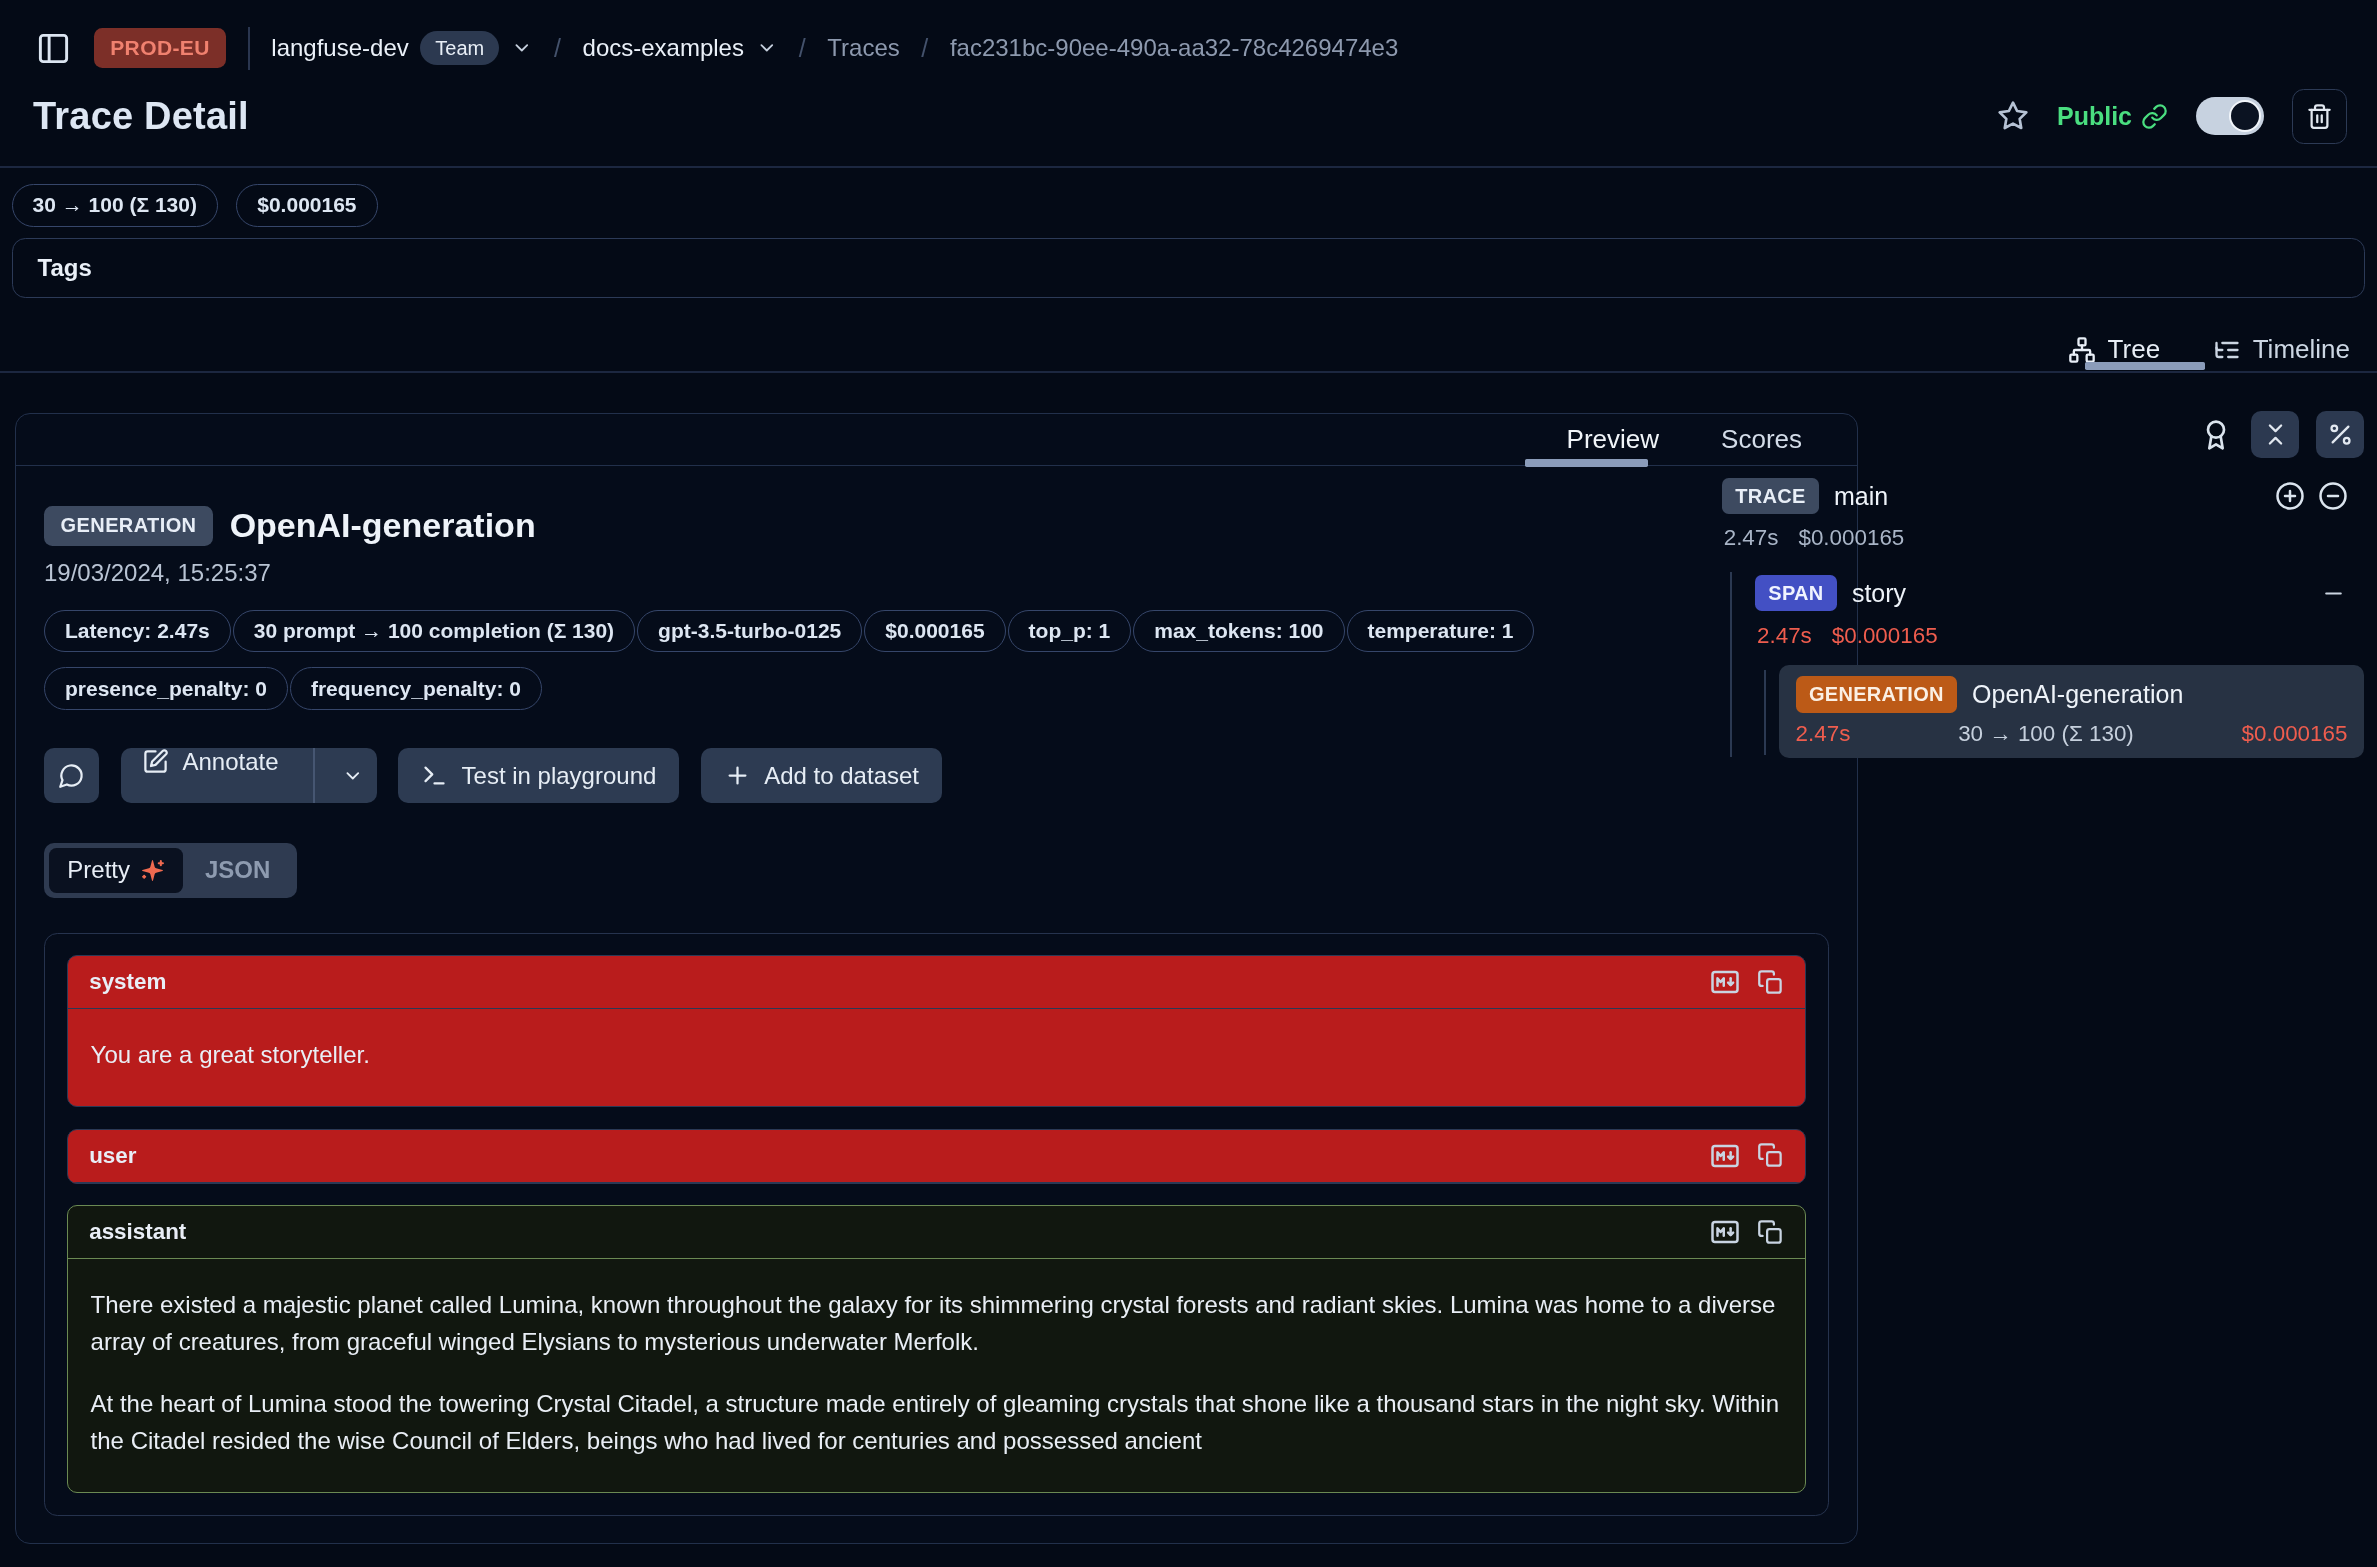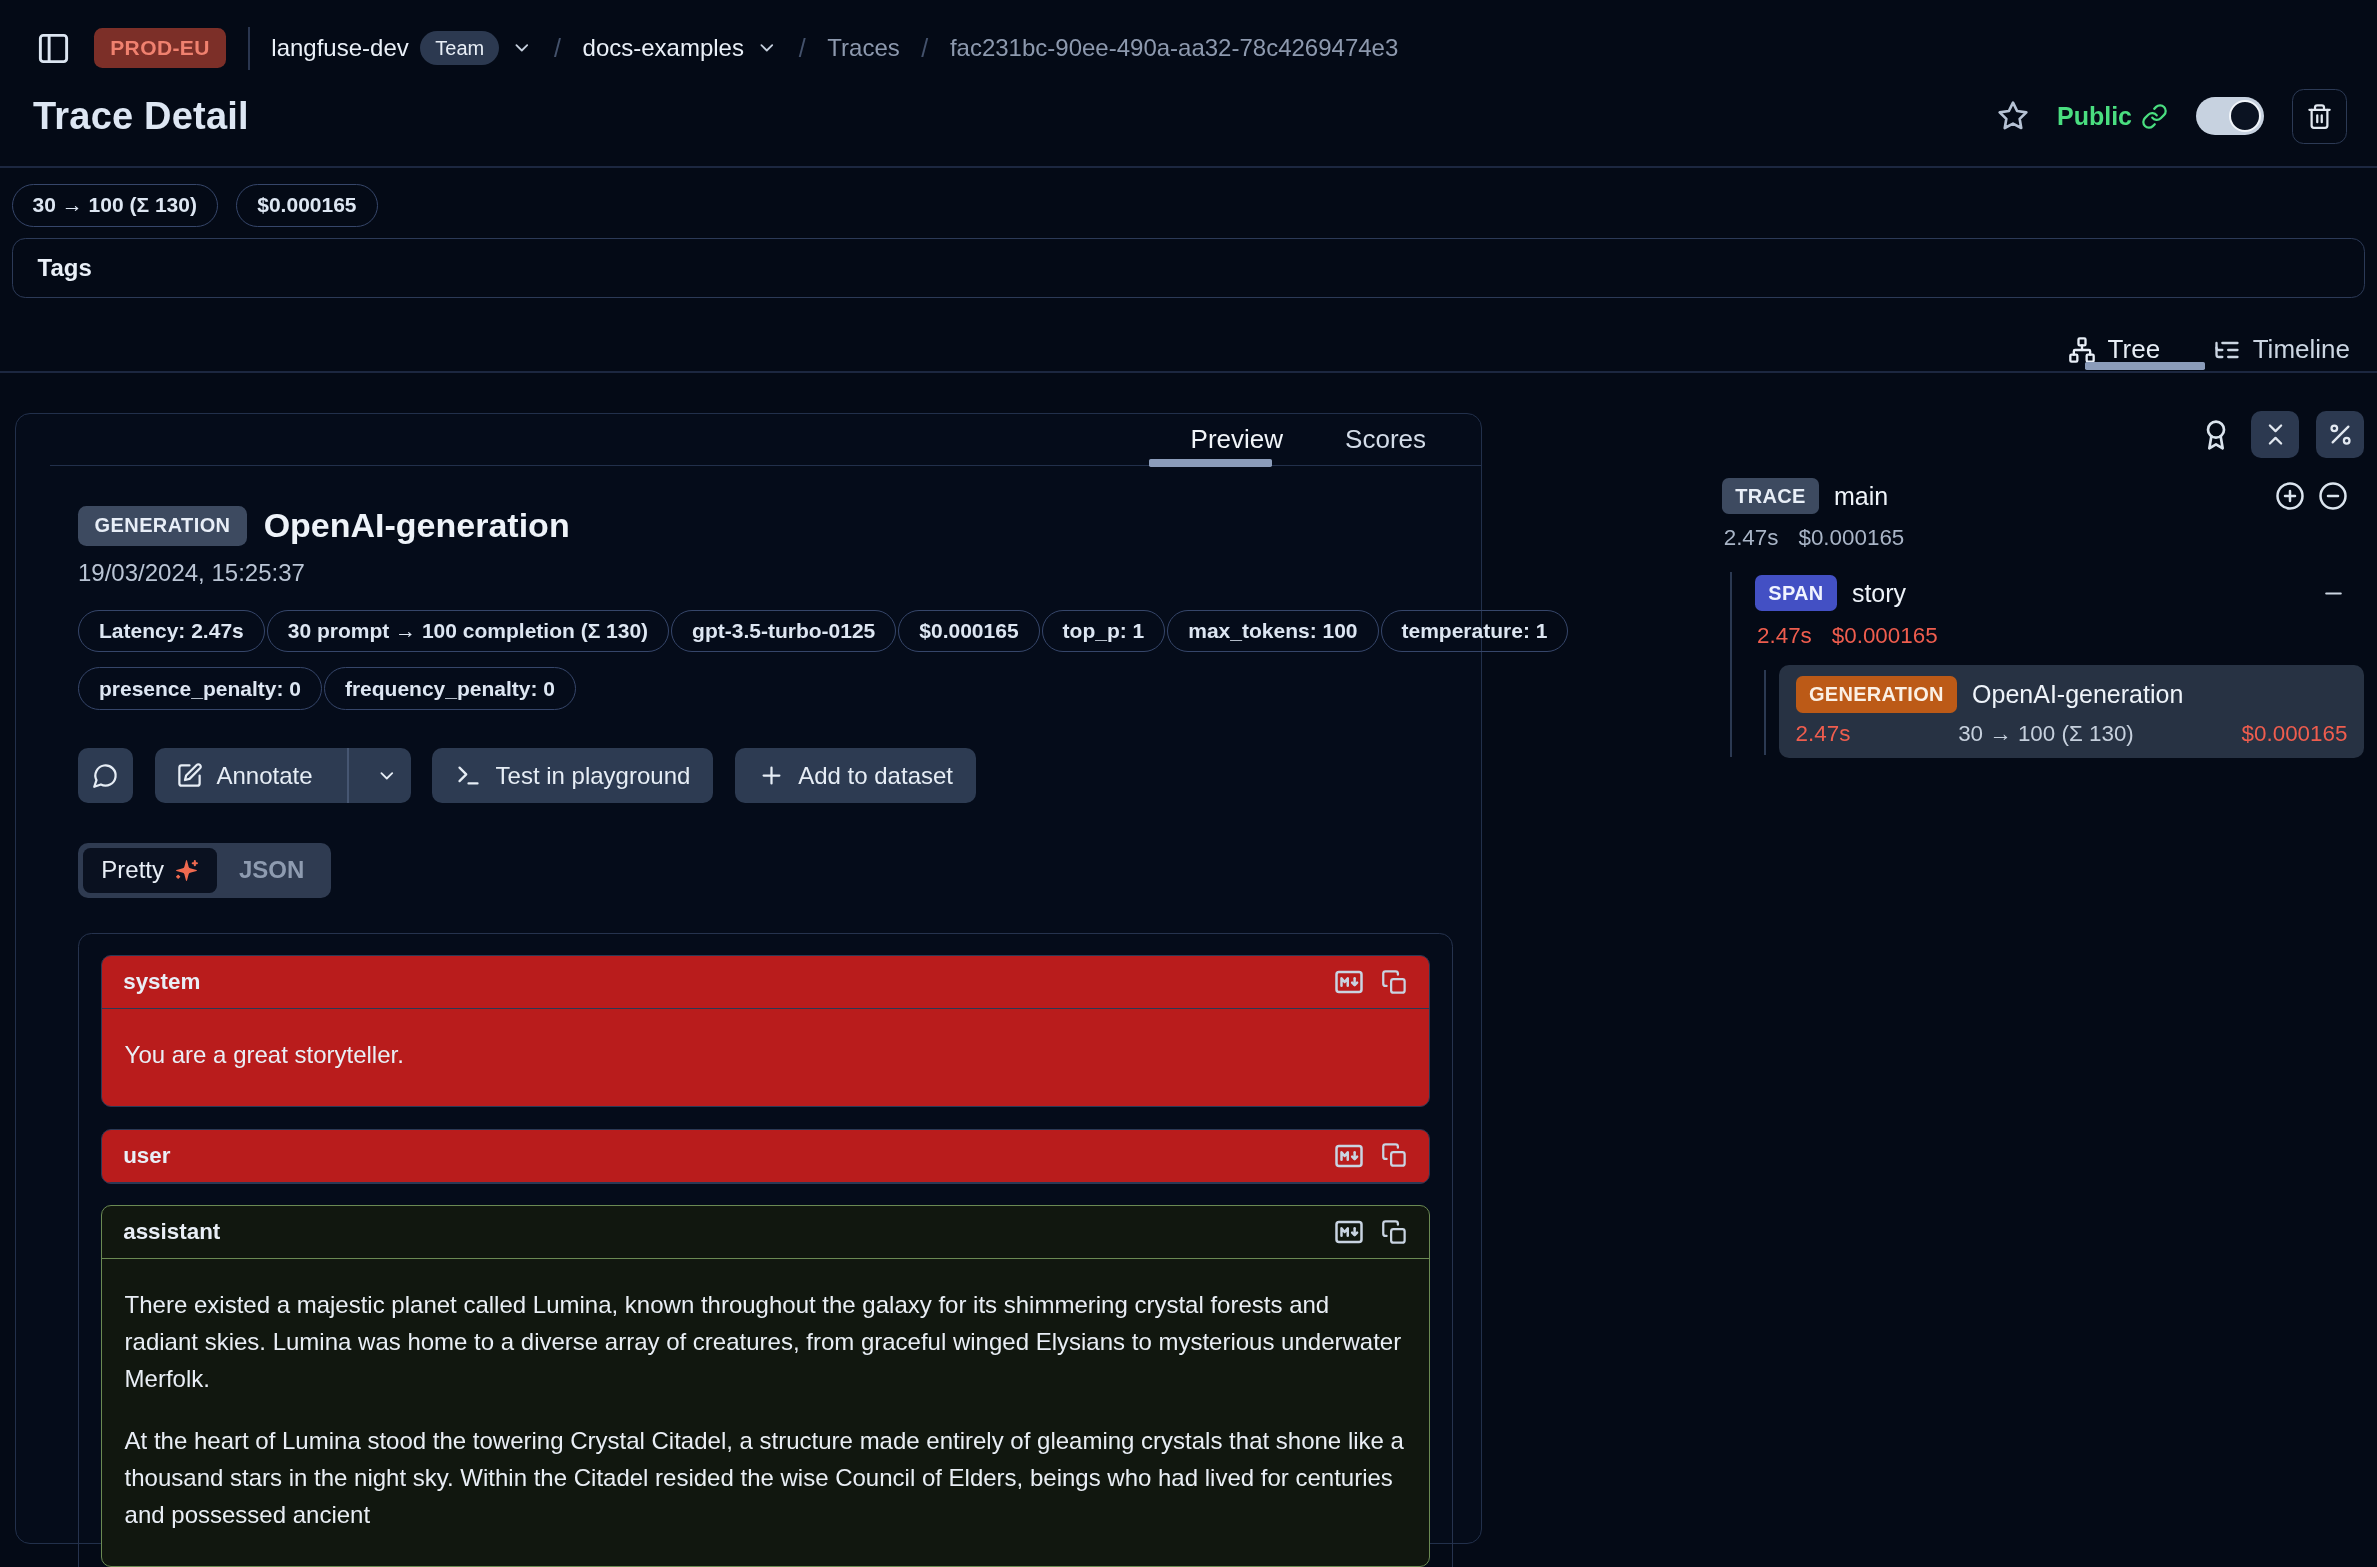--- a/index.html
+++ b/index.html
@@ -40,40 +40,40 @@
   .tags-label { font-size:24px; font-weight:700; color:#eaf0f8; }
 
   
   .view-tabs { position:absolute; top:328px; right:27px; display:flex; align-items:center; gap:53px; height:43px; }
   .view-tab { display:flex; align-items:center; gap:11.6px; font-size:26px; color:#e8eef6; }
   .view-tab.inactive { color:#ccd6e3; }
   .tab-underline { position:absolute; top:362px; left:2085px; width:120px; height:8.3px; background:#8b9cba; border-radius:1.7px; }
   .hr2 { position:absolute; top:371px; left:0; right:0; height:1.7px; background:#1c2740; }
 
   
-  .main-card { position:absolute; top:413px; left:15px; width:1467px; height:1131px; border:1.7px solid #22304b; border-radius:15px; background:#050c1a;padding-left:34px; }
+  .main-card { position:absolute; top:413px; left:15px; width:1843px; height:1131px; border:1.7px solid #22304b; border-radius:15px; background:#050c1a; }
   .card-header { position:relative; height:52px; border-bottom:1.7px solid #22304b; display:flex; align-items:center; justify-content:flex-end; gap:62px; padding-right:55px; }
   .card-tab { font-size:26px; color:#f1f5f9; font-weight:500; }
   .card-tab.inactive { color:#d3dce8; font-weight:500; }
   .preview-underline { position:absolute; bottom:-1.7px; right:209px; width:123px; height:7.5px; background:#8b9cba; border-radius:1.7px; }
   .card-body { padding:40px 28px 0 28px; }
 
   .obs-title-row { display:flex; align-items:center; gap:16.6px; }
   .type-badge { background:#3d4a60; color:#e8eef7; font-size:20px; font-weight:700; letter-spacing:0.4px; padding:8.3px 16.6px; border-radius:8.3px; }
   .obs-title { font-size:34px; font-weight:700; color:#eef3f9; }
   .obs-time { margin-top:13.3px; font-size:24px; color:#b9c4d4; }
 
   .meta-pills { margin-top:23px; display:flex; gap:2px; flex-wrap:nowrap; }
   .meta-pills.second { margin-top:15px; }
 
   .actions-row { margin-top:38px; display:flex; align-items:center; gap:21.6px; }
   .act-btn { background:#2d3b52; border-radius:10px; height:55px; display:flex; align-items:center; gap:13.3px; padding:0 23px; font-size:24px; font-weight:500; color:#e6edf5; }
   .act-btn.square { width:55px; padding:0; justify-content:center; }
   .split { padding:0; }
-  .split .main-part { display:flex; align-items:center; gap:13.3px; padding:0 21.6px; height:100%; }
+  .split .main-part { display:flex; gap:13.3px; padding:0 21.6px; height:100%; }
   .split .split-div { width:1.7px; height:100%; background:#465672; }
   .split .chev-part { padding:0 13.3px; height:100%; display:flex; align-items:center; }
 
   .fmt-toggle { margin-top:40px; display:inline-flex; background:#2f3b51; border-radius:10px; padding:5px; align-items:flex-start; }
   .fmt-seg { display:flex; align-items:center; gap:10px; font-size:24px; }
   .fmt-seg.active { background:#0a1120; border-radius:7.5px; padding:8.3px 18.3px; color:#e8eef6; font-weight:500; }
   .fmt-seg.plain { padding:8.3px 21.6px; color:#8e9bb0; font-weight:700; }
   .sparkle { color:#ef6a50; }
 
   .messages { margin-top:35px; border:1.7px solid #26334e; border-radius:13.3px; padding:21.6px; display:flex; flex-direction:column; gap:21.6px; }

